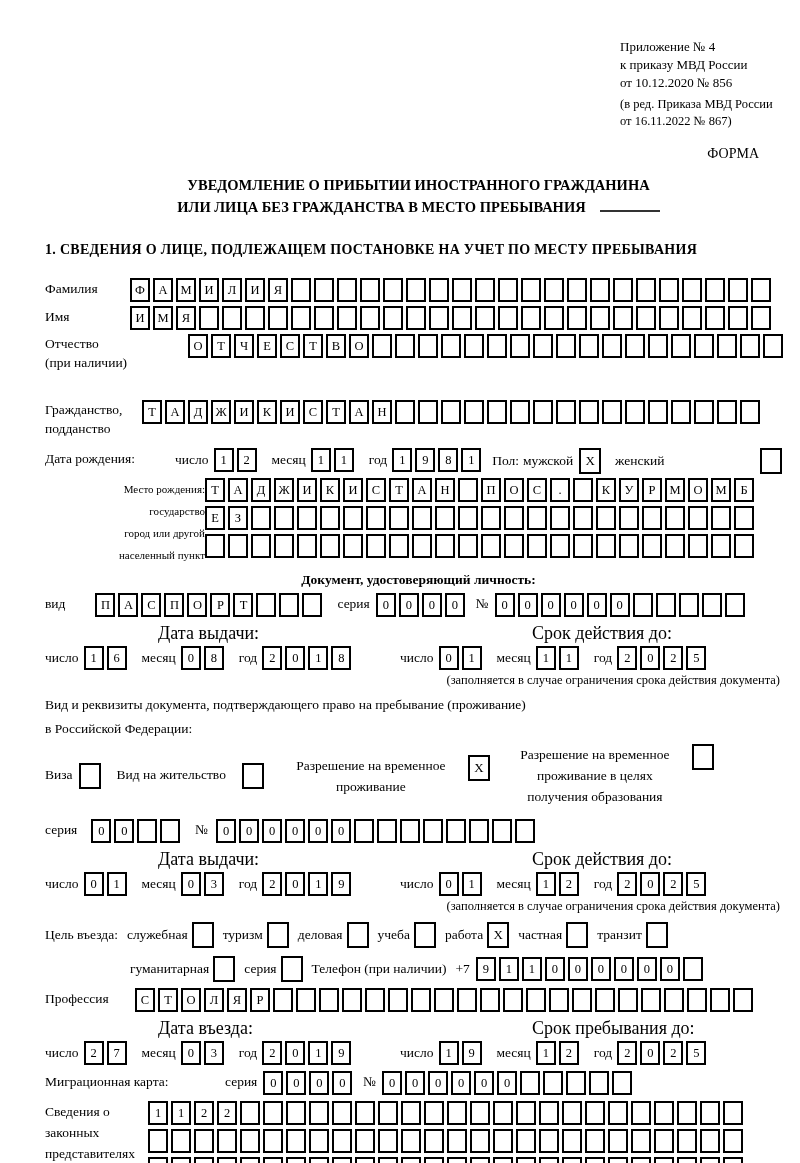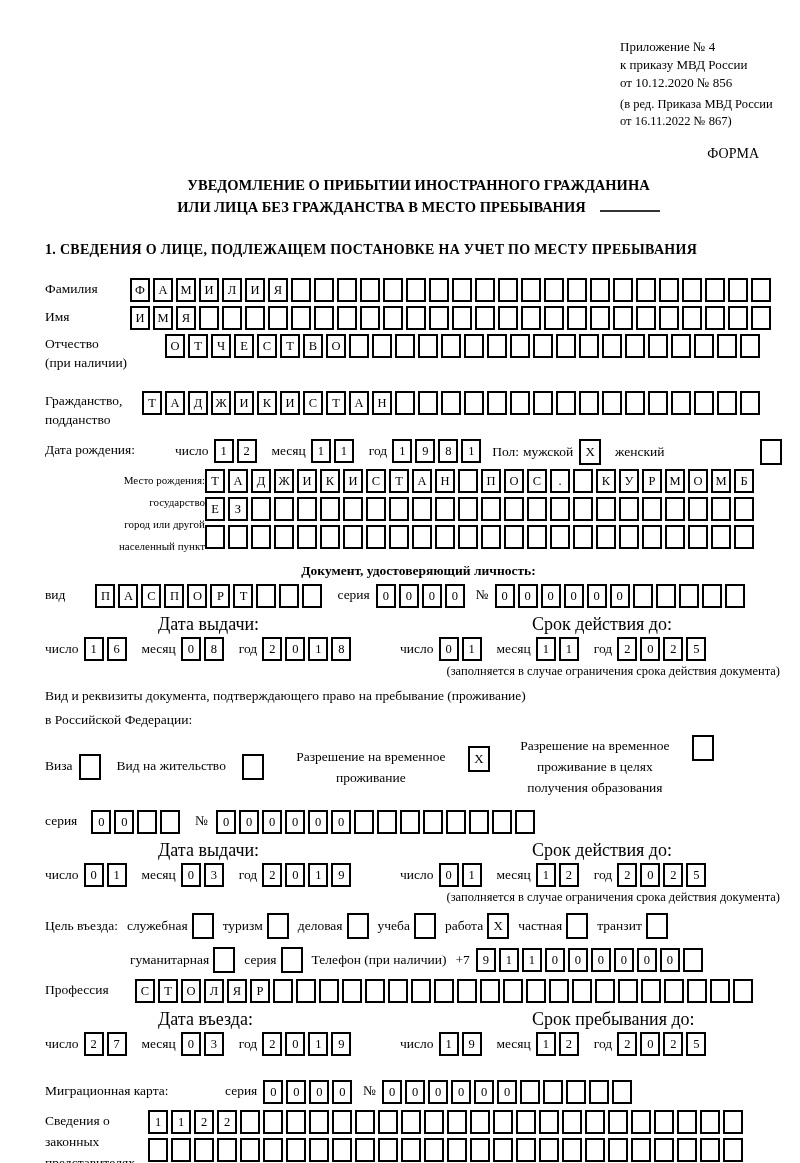--- a/index.html
+++ b/index.html
@@ -17,21 +17,21 @@
   .cell{flex:none;width:16px;height:20px;border:2px solid #000;margin-right:3px;text-align:center;font-size:12.5px;line-height:20px;}
   .cbox{flex:none;display:inline-block;width:18px;height:22px;border:2px solid #000;text-align:center;font-size:13px;line-height:22px;}
   .w-surname{width:85px;}
   .w-patro{width:120px;}
   .w-citiz{width:97px;}
   .w-bdate{width:130px;}
   .w-bplace{width:160px;}
   .lbl-stack div{font-size:13.5px;line-height:19px;}
   .bp-labels div{font-size:11px;line-height:22px;text-align:right;}
   .bp-rows .cells{margin-bottom:4px;}
-  .mb12{margin-bottom:19px;}
+  .mb12{margin-bottom:28px;gap:23px;}
   .mb10{margin-bottom:10px;}
   .doc-heading{text-align:center;font-weight:bold;font-size:13.5px;margin:6px 0 5px 0;}
   .ml4{margin-left:4px;} .ml6{margin-left:6px;} .ml8{margin-left:8px;} .ml10{margin-left:10px;}
   .ml12{margin-left:12px;} .ml14{margin-left:14px;} .ml16{margin-left:16px;} .ml20{margin-left:20px;} .ml30{margin-left:30px;}
   .dgroup{display:flex;align-items:center;flex:none;}
   .dlabel{font-size:13.5px;margin-right:5px;}
   .dlabel.gap{margin-left:12px;}
   .dates-head{display:flex;font-size:18px;margin-top:6px;gap:47px;}
   .dh-left{width:355px;padding-left:113px;box-sizing:border-box;flex:none;}
   .dh-right{margin-left:85px;}
@@ -592,21 +592,21 @@
         <span class="cell">1</span>
         <span class="cell">2</span>
         <span class="dlabel gap">год</span>
         <span class="cell">2</span>
         <span class="cell">0</span>
         <span class="cell">2</span>
         <span class="cell">5</span>
       </div>
   </div>
 
-  <div class="frow" style="margin-top:24px;">
+  <div class="frow" style="margin-top:6px;">
     <div class="flabel" style="width:150px;">Миграционная карта:</div>
     <span class="flabel ml30">серия</span>
     <div class="cells ml6">
         <span class="cell">0</span>
         <span class="cell">0</span>
         <span class="cell">0</span>
         <span class="cell">0</span>
       </div>
     <span class="flabel ml8">№</span>
     <div class="cells ml6">

